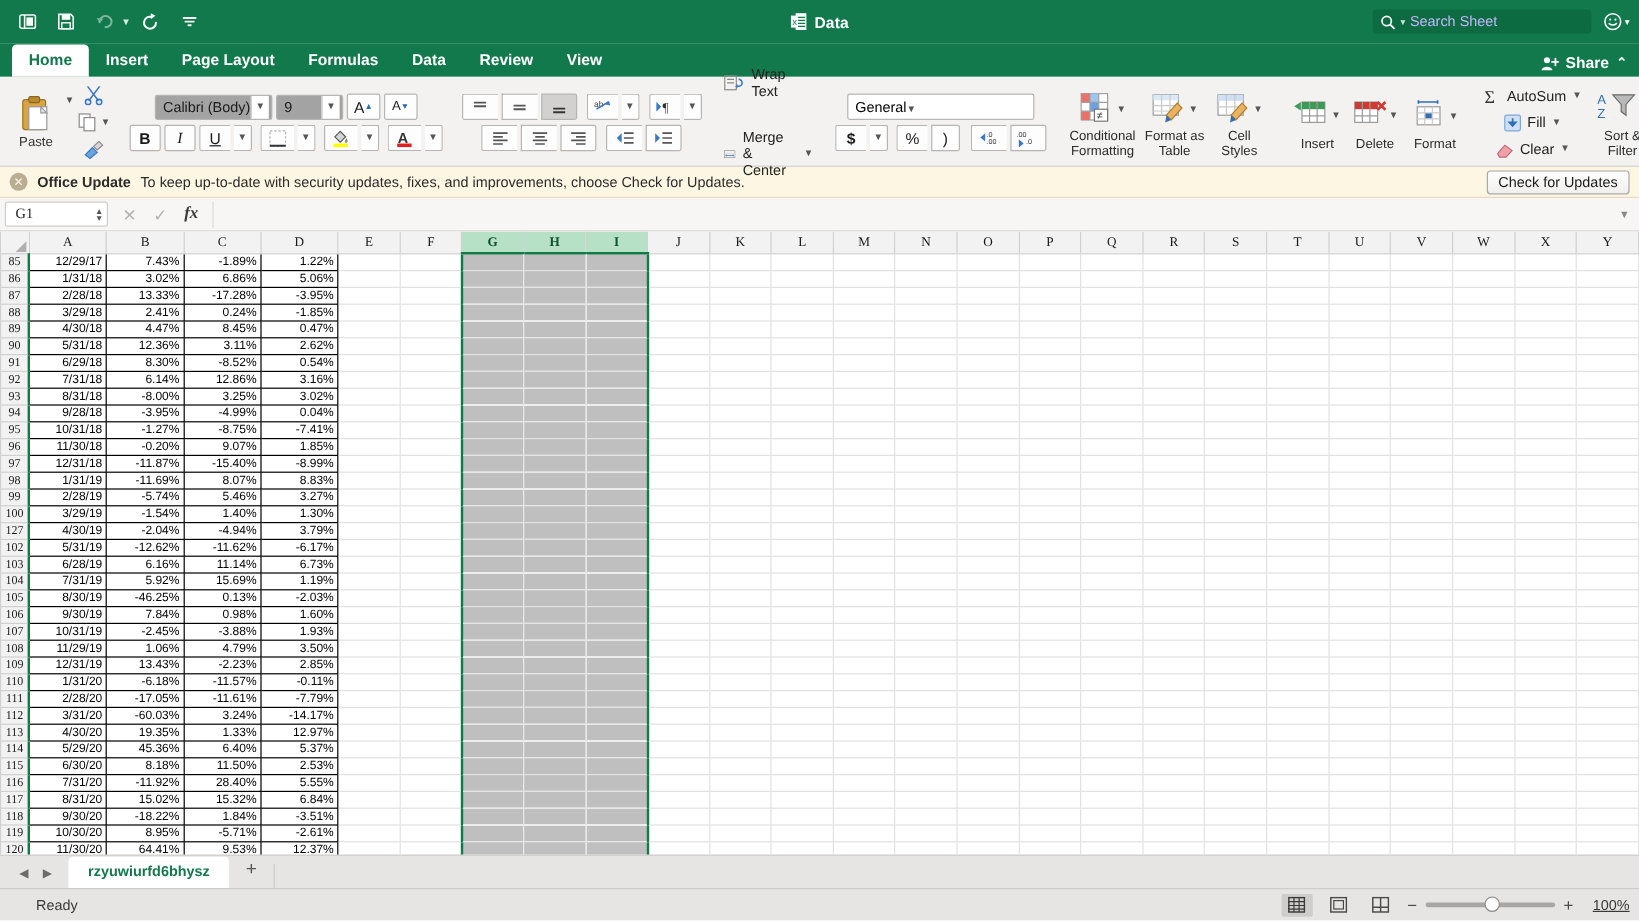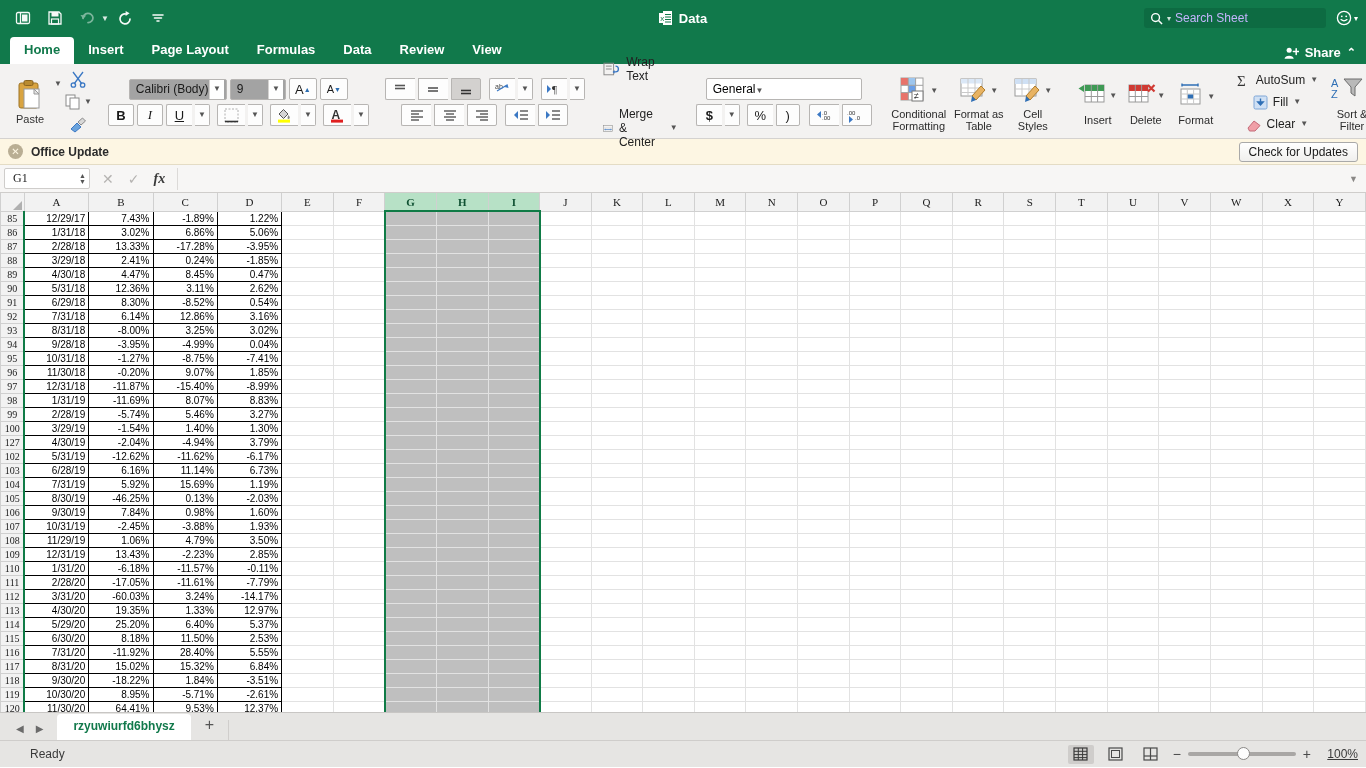--- a/index.html
+++ b/index.html
@@ -698,20 +698,21 @@
       </div>
       <div class="lbl">Sort &amp;</div>
       <div class="lbl" style="margin-top:0;">Filter</div>
     </div>
   </div>
 </div>
 
 <div class="updatebar">
   <div class="update-close">✕</div>
   <span class="upd-strong">Office Update</span>
+  <span>To keep up-to-date with security updates, fixes, and improvements, choose Check for Updates.</span>
   <button class="upd-btn">Check for Updates</button>
 </div>
 
 <div class="formulabar">
   <div class="namebox">
     <span>G1</span>
     <span class="spin">
       <span style="font-size:7px;line-height:6px;color:#555;">▲</span>
       <span style="font-size:7px;line-height:6px;color:#555;">▼</span>
     </span>
@@ -1568,21 +1569,21 @@
           <td class="cell"></td>
           <td class="cell"></td>
           <td class="cell"></td>
           <td class="cell"></td>
           <td class="cell"></td>
           <td class="cell"></td>
         </tr>
         <tr>
           <td class="rowhead">114</td>
           <td class="cell num bordered">5/29/20</td>
-          <td class="cell num bordered">25.20%</td>
+          <td class="cell num bordered">45.36%</td>
           <td class="cell num bordered">6.40%</td>
           <td class="cell num bordered">5.37%</td>
           <td class="cell"></td>
           <td class="cell"></td>
           <td class="cell sel selL"></td>
           <td class="cell sel"></td>
           <td class="cell sel selR"></td>
           <td class="cell"></td>
           <td class="cell"></td>
           <td class="cell"></td>

